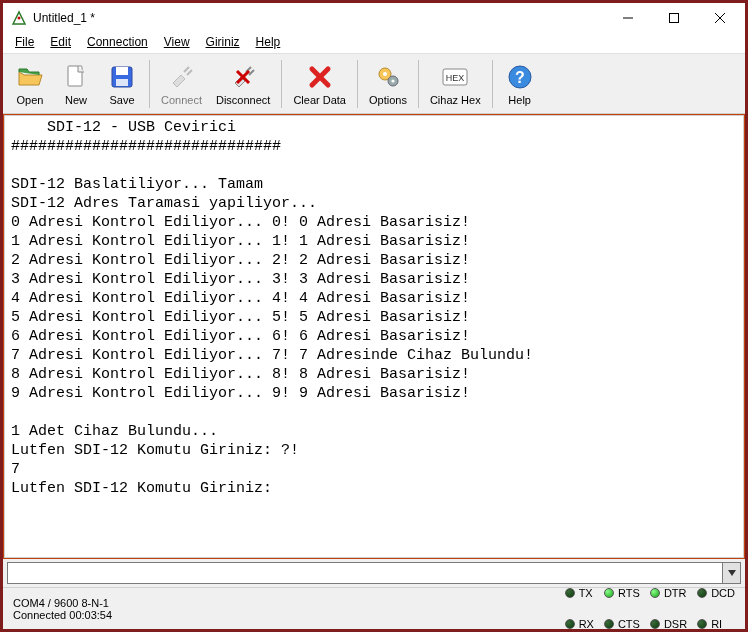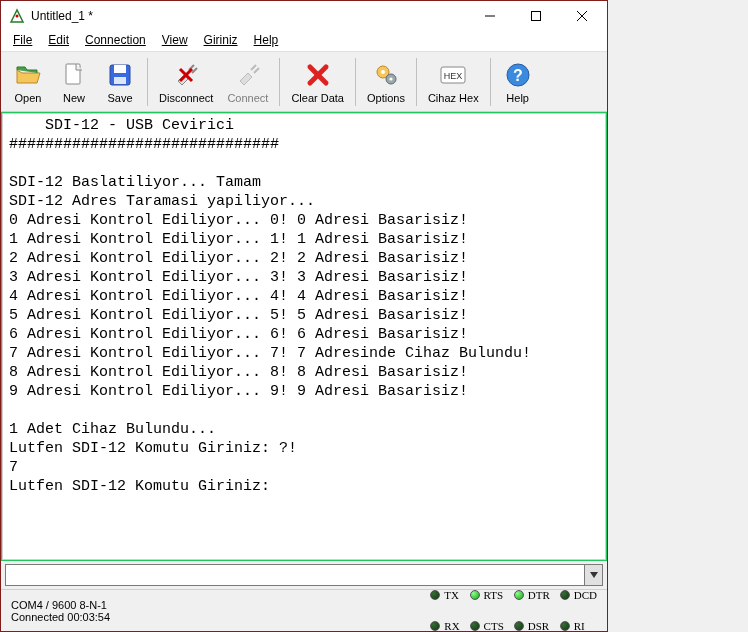--- a/index.html
+++ b/index.html
@@ -1,38 +1,38 @@
 <!DOCTYPE html>
 <html><head>
 <meta charset="utf-8">
 <style>
   * { box-sizing: border-box; margin: 0; padding: 0; }
   html, body { width: 748px; height: 632px; font-family: "Segoe UI", Tahoma, sans-serif; font-size: 12px; background: #f0f0f0; overflow: hidden; }
-  .window { width: 608px; height: 632px; background: #22c55e; border: 1px solid #7f1d1d; display: flex; flex-direction: column; }
+  .window { width: 748px; height: 632px; background: #c2410c; border: 3px solid #7f1d1d; display: flex; flex-direction: column; }
   .titlebar { height: 30px; background: #fff; display: flex; align-items: center; padding: 0 2px 0 8px; }
   .titlebar .app-icon { width: 16px; height: 16px; margin-right: 6px; display:flex; align-items:center; justify-content:center; }
   .titlebar .title { flex: 1; font-size: 12px; color: #000; }
   .titlebar .win-btns { display: flex; }
   .titlebar .win-btn { width: 46px; height: 30px; display: flex; align-items: center; justify-content: center; cursor: pointer; }
   .menubar { height: 21px; background: #fff; display: flex; align-items: flex-start; padding: 0 4px; border-bottom: 1px solid #e0e0e0; }
   .menubar .menu-item { padding: 2px 8px; cursor: pointer; font-size: 12px; }
   .menubar .menu-item .ul { text-decoration: underline; }
   .toolbar { height: 60px; background: #f0f0f0; display: flex; align-items: center; padding: 2px 4px; border-bottom: 1px solid #d0d0d0; }
   .toolbar .tbtn { display: flex; flex-direction: column; align-items: center; justify-content: center; min-width: 44px; height: 56px; padding: 2px 6px; cursor: pointer; border: 1px solid transparent; border-radius: 2px; }
   .toolbar .tbtn.disabled { opacity: 0.5; cursor: default; }
   .toolbar .tbtn .ico { width: 32px; height: 32px; display: flex; align-items: center; justify-content: center; }
   .toolbar .tbtn .lbl { font-size: 11px; margin-top: 1px; white-space: nowrap; }
   .toolbar .sep { width: 1px; height: 48px; background: #c0c0c0; margin: 0 4px; }
   .content { flex: 1; background: #fff; overflow: auto; padding: 2px 6px; font-family: "Courier New", monospace; font-size: 15px; line-height: 19px; color: #000; border: 1px solid #d0d0d0; margin: 1px; white-space: pre; }
   .input-row { display: flex; padding: 3px 4px; background: #f0f0f0; }
   .input-row input { flex: 1; height: 22px; border: 1px solid #7a7a7a; padding: 0 4px; font-size: 13px; font-family: "Courier New", monospace; }
   .input-row .dd { width: 18px; height: 22px; border: 1px solid #7a7a7a; border-left: none; background: #e1e1e1; display:flex; align-items:center; justify-content:center; cursor:pointer; }
   .statusbar { height: 42px; background: #f0f0f0; border-top: 1px solid #d0d0d0; display: flex; align-items: stretch; font-size: 11px; }
   .statusbar .conn { padding: 4px 10px; flex: 1; display:flex; flex-direction:column; justify-content:center; }
-  .statusbar .leds { display: grid; grid-template-columns: repeat(4, auto); grid-template-rows: repeat(2, auto); gap: 19px 10px; align-content: center; padding: 4px 10px; font-family: Liberation Serif, serif; }
+  .statusbar .leds { display: grid; grid-template-columns: repeat(4, auto); grid-template-rows: repeat(2, auto); gap: 19px 10px; align-content: center; padding: 4px 10px; }
   .statusbar .led-item { display: flex; align-items: center; gap: 4px; }
   .led { width: 10px; height: 10px; border-radius: 50%; border: 1px solid #555; }
   .led.green { background: radial-gradient(circle at 30% 30%, #8bff8b, #16a016); }
   .led.dark { background: radial-gradient(circle at 30% 30%, #3a6a3a, #0c3a0c); }
 </style>
 </head>
 <body>
 
 <div class="window">
 
@@ -96,41 +96,41 @@
       <span class="ico">
           <svg width="28" height="28" viewBox="0 0 28 28">
             <rect x="4" y="4" width="20" height="20" rx="2" fill="#3a6adf" stroke="#2a4aa0"></rect>
             <rect x="8" y="4" width="12" height="8" fill="#fff"></rect>
             <rect x="8" y="16" width="12" height="7" fill="#dce6f7"></rect>
           </svg>
         </span>
       <span class="lbl">Save</span>
     </div>
     <div class="sep"></div>
+    <div class="tbtn disabled">
+      <span class="ico">
+          <svg width="28" height="28" viewBox="0 0 28 28">
+            <path d="M6 20 L14 12 L18 16 L10 24 Z" fill="#ccc" stroke="#888"></path>
+            <line x1="17" y1="9" x2="22" y2="4" stroke="#888" stroke-width="2"></line>
+            <line x1="20" y1="12" x2="25" y2="7" stroke="#888" stroke-width="2"></line>
+          </svg>
+        </span>
+      <span class="lbl">Connect</span>
+    </div>
     <div class="tbtn">
       <span class="ico">
           <svg width="28" height="28" viewBox="0 0 28 28">
             <path d="M6 20 L12 14 L16 18 L10 24 Z" fill="#e0e0e0" stroke="#888"></path>
             <line x1="17" y1="9" x2="22" y2="4" stroke="#888" stroke-width="2"></line>
             <line x1="20" y1="12" x2="25" y2="7" stroke="#888" stroke-width="2"></line>
             <line x1="8" y1="8" x2="20" y2="20" stroke="#c00" stroke-width="3"></line>
             <line x1="20" y1="8" x2="8" y2="20" stroke="#c00" stroke-width="3"></line>
           </svg>
         </span>
       <span class="lbl">Disconnect</span>
-    </div>
-    <div class="tbtn disabled">
-      <span class="ico">
-          <svg width="28" height="28" viewBox="0 0 28 28">
-            <path d="M6 20 L14 12 L18 16 L10 24 Z" fill="#ccc" stroke="#888"></path>
-            <line x1="17" y1="9" x2="22" y2="4" stroke="#888" stroke-width="2"></line>
-            <line x1="20" y1="12" x2="25" y2="7" stroke="#888" stroke-width="2"></line>
-          </svg>
-        </span>
-      <span class="lbl">Connect</span>
     </div>
     <div class="sep"></div>
     <div class="tbtn">
       <span class="ico">
           <svg width="28" height="28" viewBox="0 0 28 28">
             <line x1="6" y1="6" x2="22" y2="22" stroke="#d22" stroke-width="5" stroke-linecap="round"></line>
             <line x1="22" y1="6" x2="6" y2="22" stroke="#d22" stroke-width="5" stroke-linecap="round"></line>
           </svg>
         </span>
       <span class="lbl">Clear Data</span>

